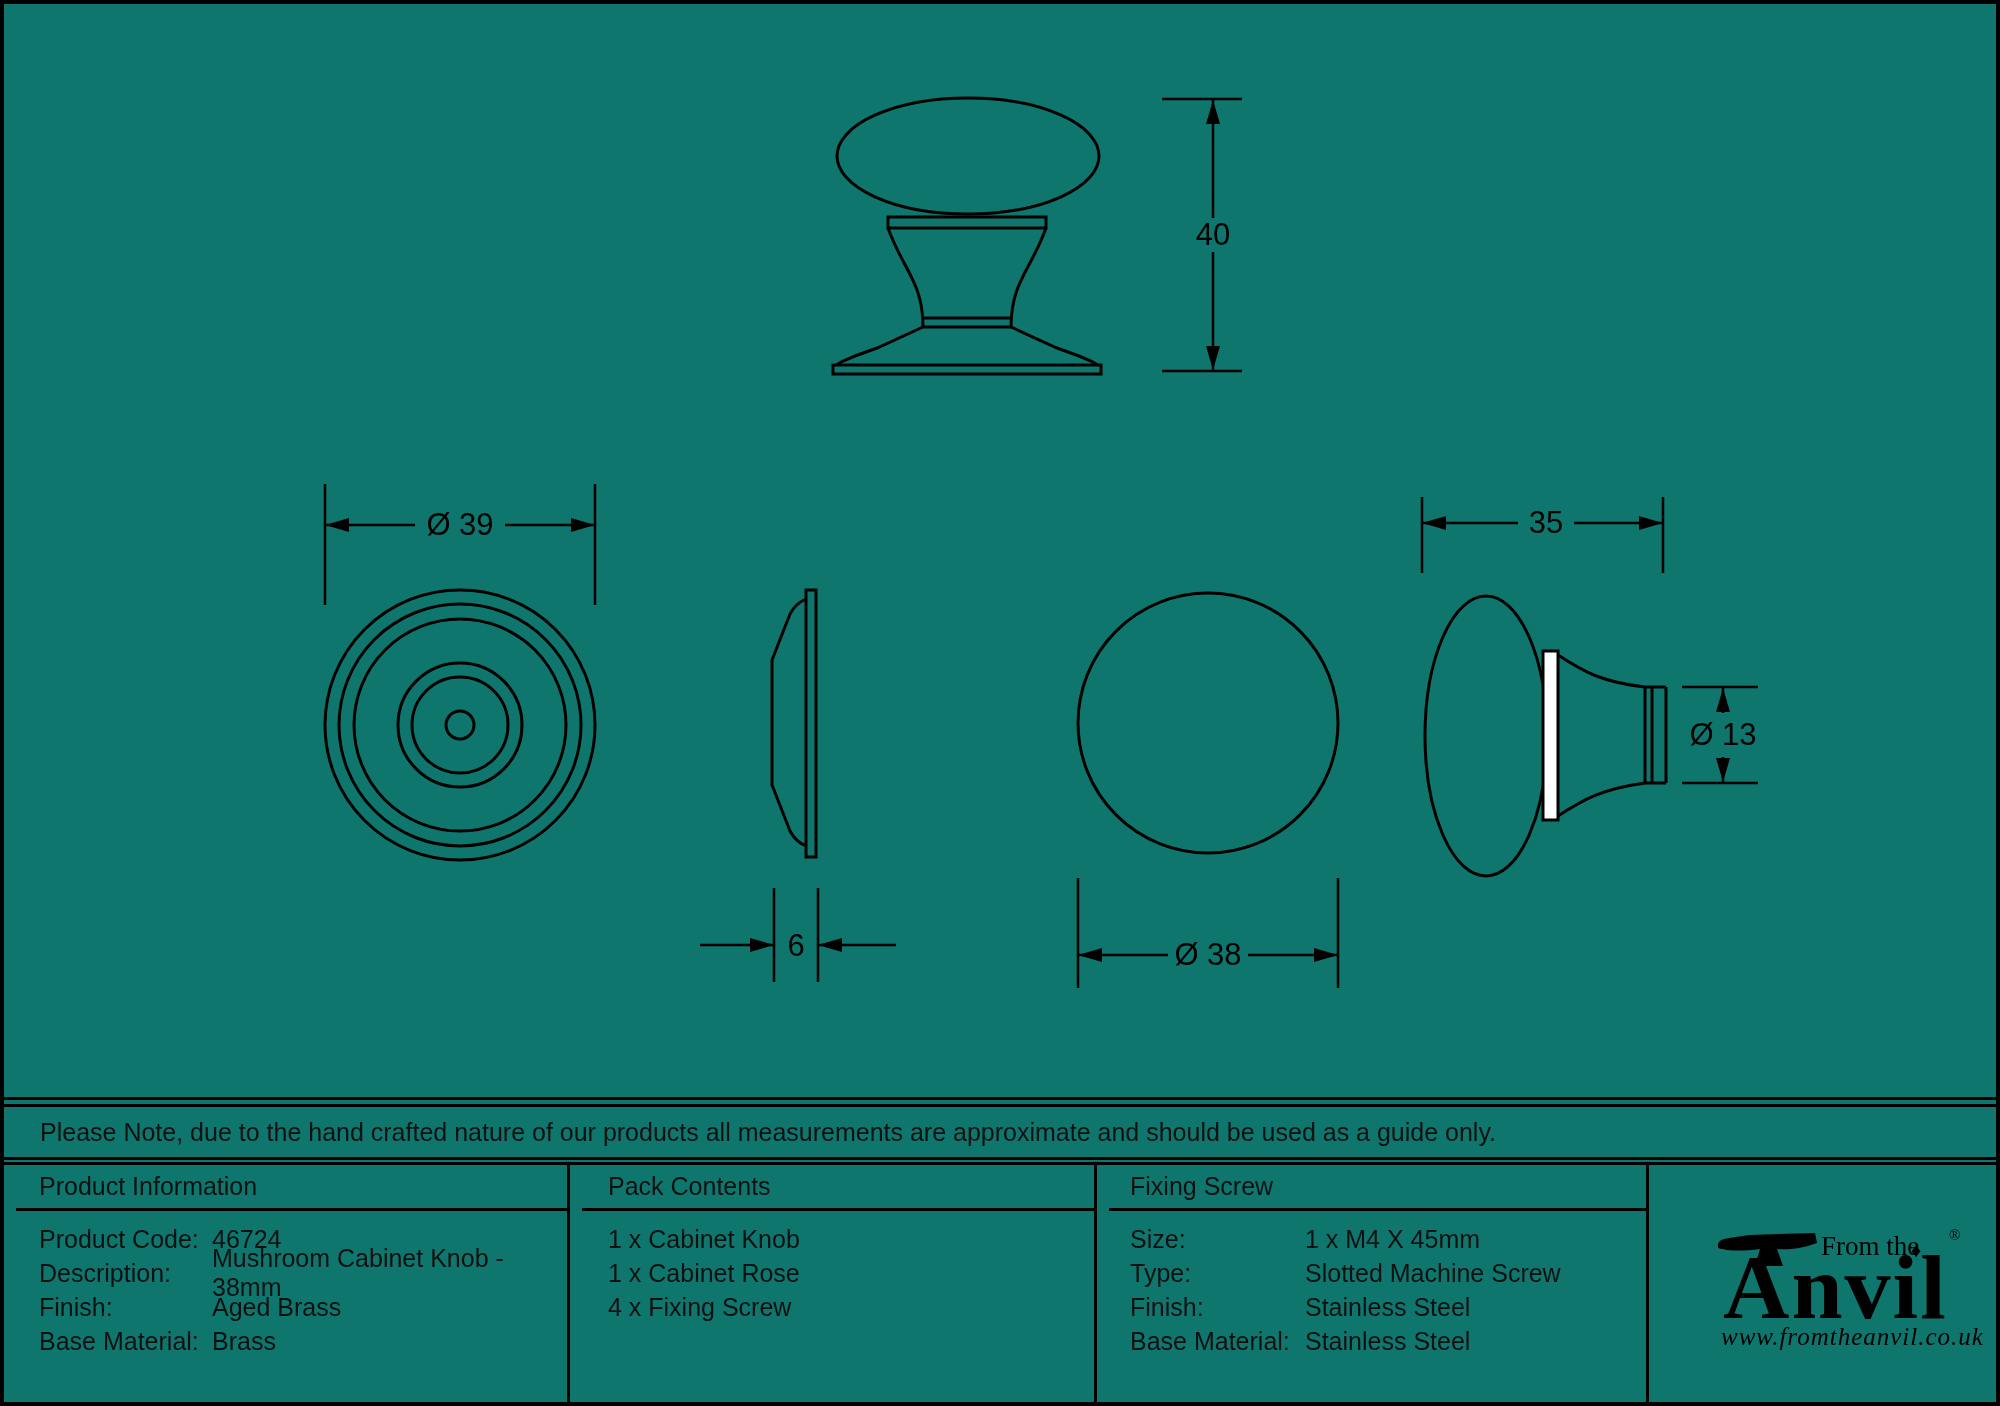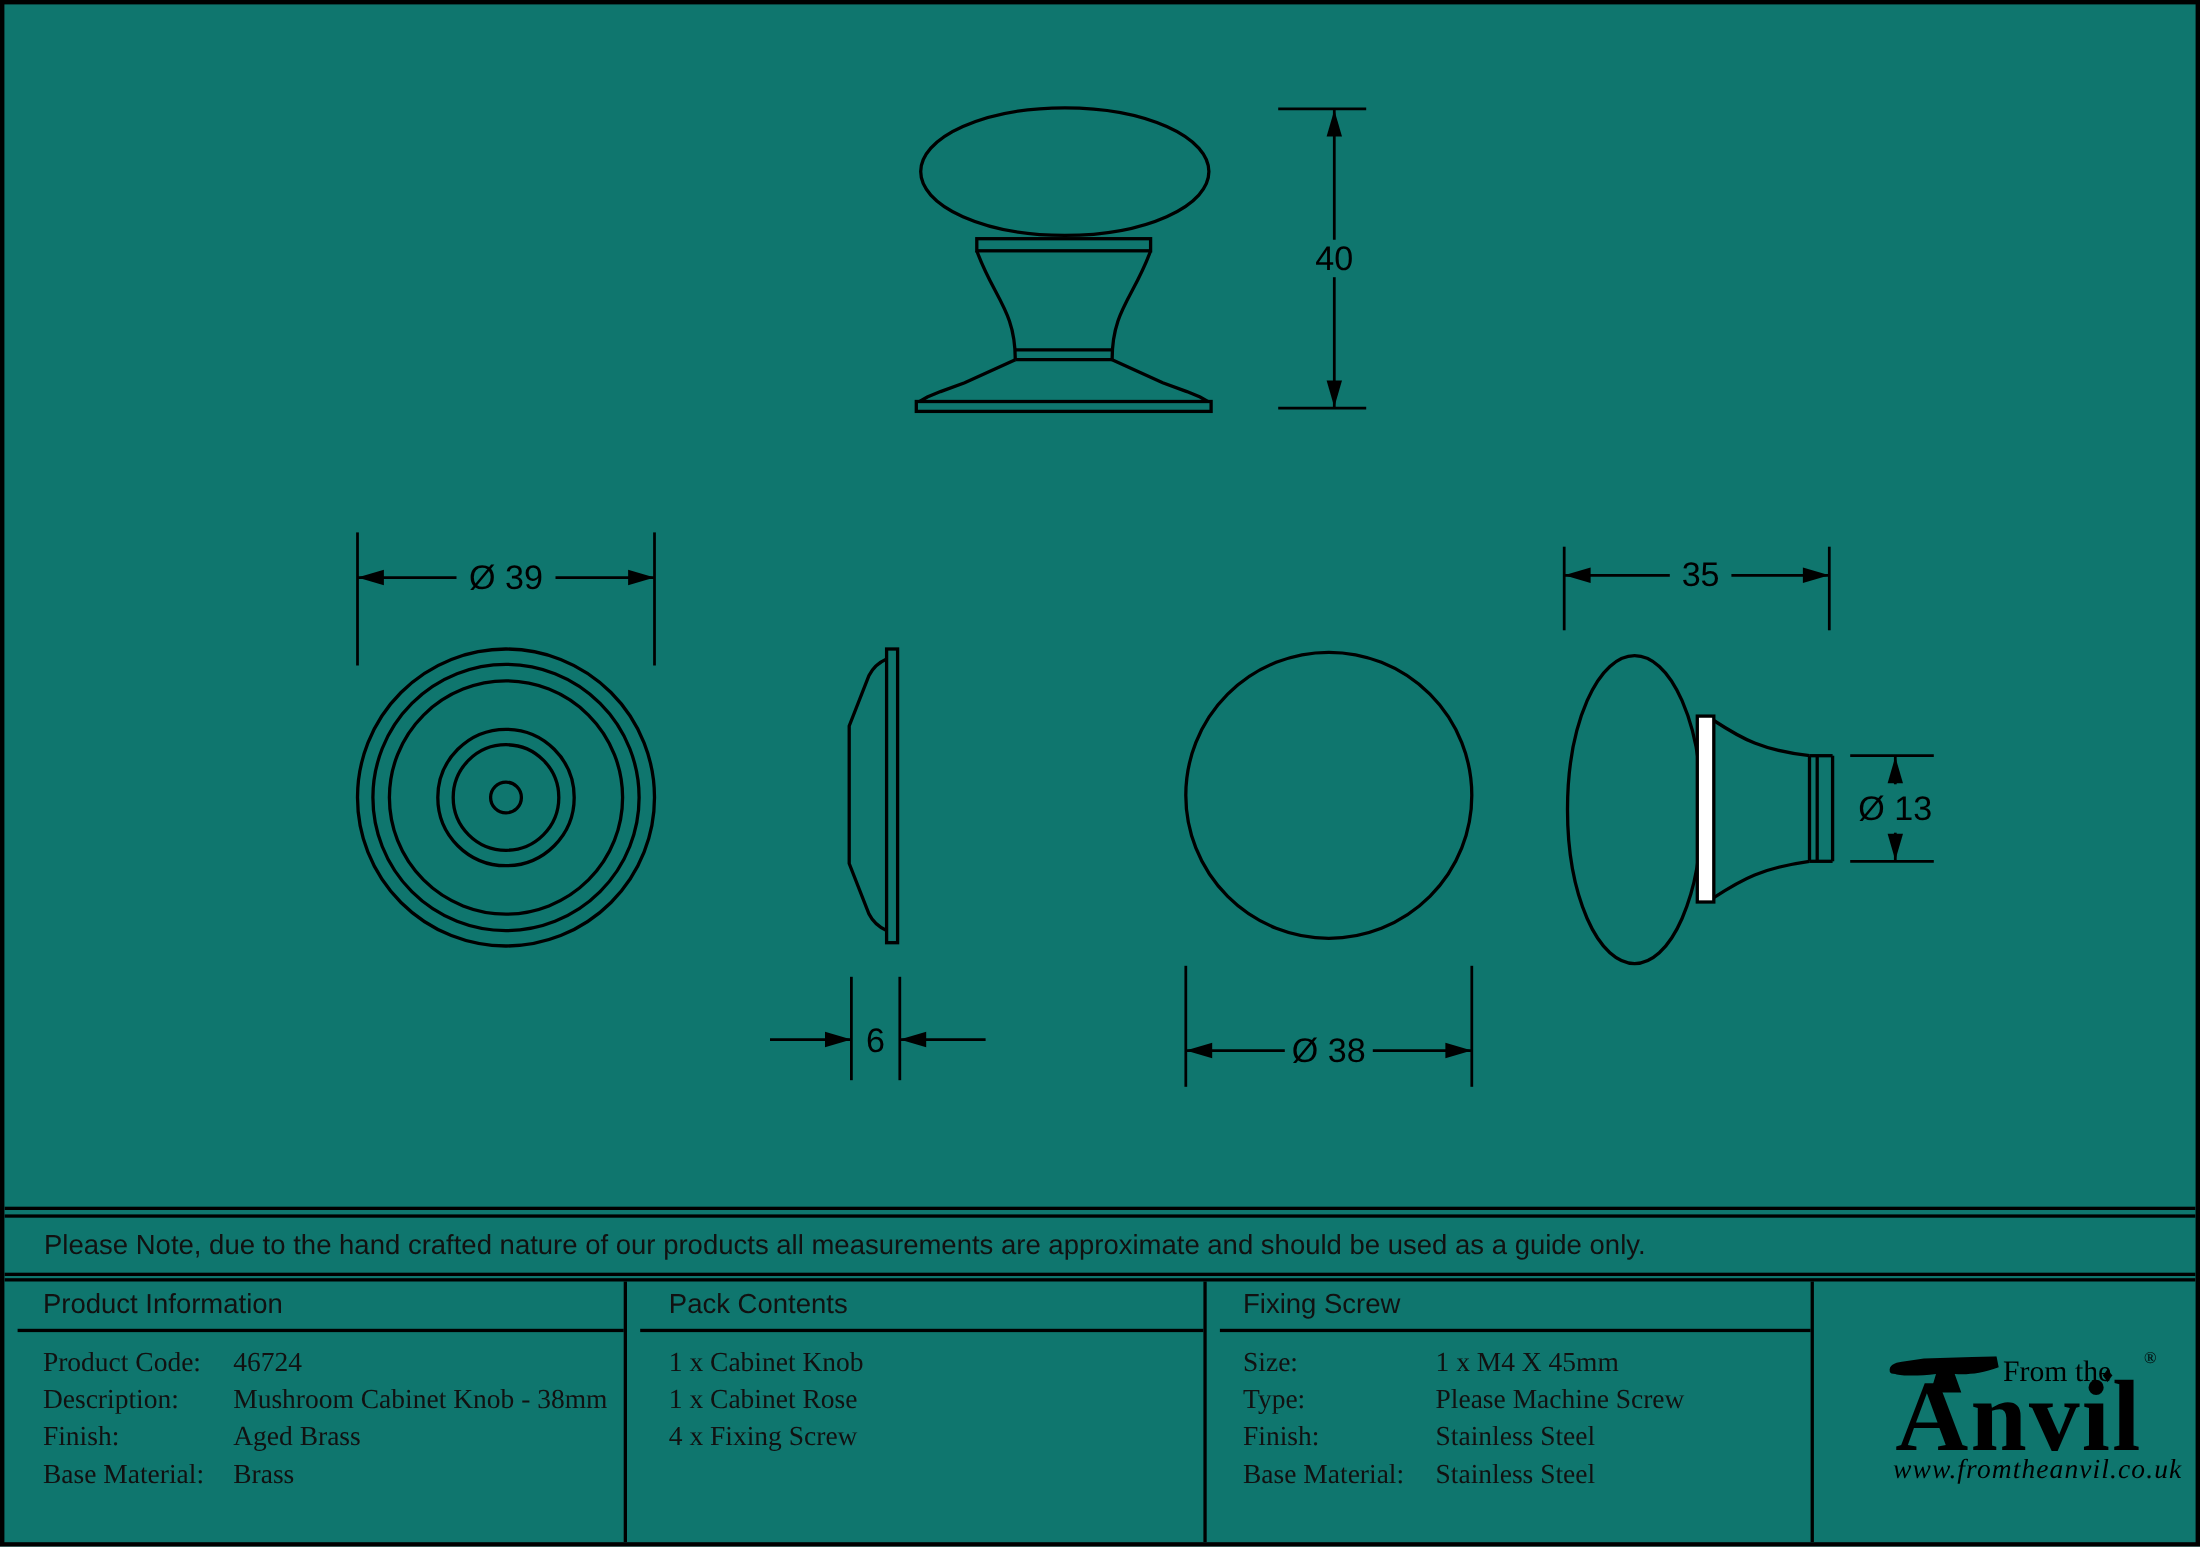--- a/index.html
+++ b/index.html
@@ -36,21 +36,21 @@
   .col-2{left:563px;width:527px;border-left:3px solid #000;}
   .col-3{left:1090px;width:552px;border-left:3px solid #000;}
   .col-4{left:1642px;width:350px;border-left:3px solid #000;}
   .col-header{
     height:46px;border-bottom:3px solid #000;box-sizing:border-box;
     display:flex;align-items:center;font-size:25px;
   }
   .col-1 .col-header{padding-left:23px;}
   .col-2 .col-header{padding-left:26px;}
   .col-3 .col-header{padding-left:21px;}
-  .col-body{padding-top:11px;font-family:Liberation Serif, serif;}
+  .col-body{padding-top:11px;}
   .kv-row{position:relative;height:34px;font-size:25px;}
   .kv-row .lbl{position:absolute;top:50%;transform:translateY(-50%);}
   .kv-row .val{position:absolute;top:50%;transform:translateY(-50%);}
   .col-1 .lbl{left:23px;} .col-1 .val{left:196px;}
   .col-3 .lbl{left:21px;} .col-3 .val{left:196px;}
   .pack-row{position:relative;height:34px;font-size:25px;}
   .pack-row .itm{position:absolute;left:26px;top:50%;transform:translateY(-50%);}
   .logo-cell{position:relative;width:100%;height:100%;font-family:"Liberation Serif",serif;}
   .anvil-icon{position:absolute;left:56px;top:68px;}
   .logo-fromthe{position:absolute;left:160px;top:66px;font-size:27px;color:#000;}
@@ -222,21 +222,21 @@
       <div class="col-header">
         <span>Fixing Screw</span>
       </div>
       <div class="col-body">
         <div class="kv-row">
           <span class="lbl">Size:</span>
           <span class="val">1 x M4 X 45mm</span>
         </div>
         <div class="kv-row">
           <span class="lbl">Type:</span>
-          <span class="val">Please Machine Screw</span>
+          <span class="val">Slotted Machine Screw</span>
         </div>
         <div class="kv-row">
           <span class="lbl">Finish:</span>
           <span class="val">Stainless Steel</span>
         </div>
         <div class="kv-row">
           <span class="lbl">Base Material:</span>
           <span class="val">Stainless Steel</span>
         </div>
       </div>

